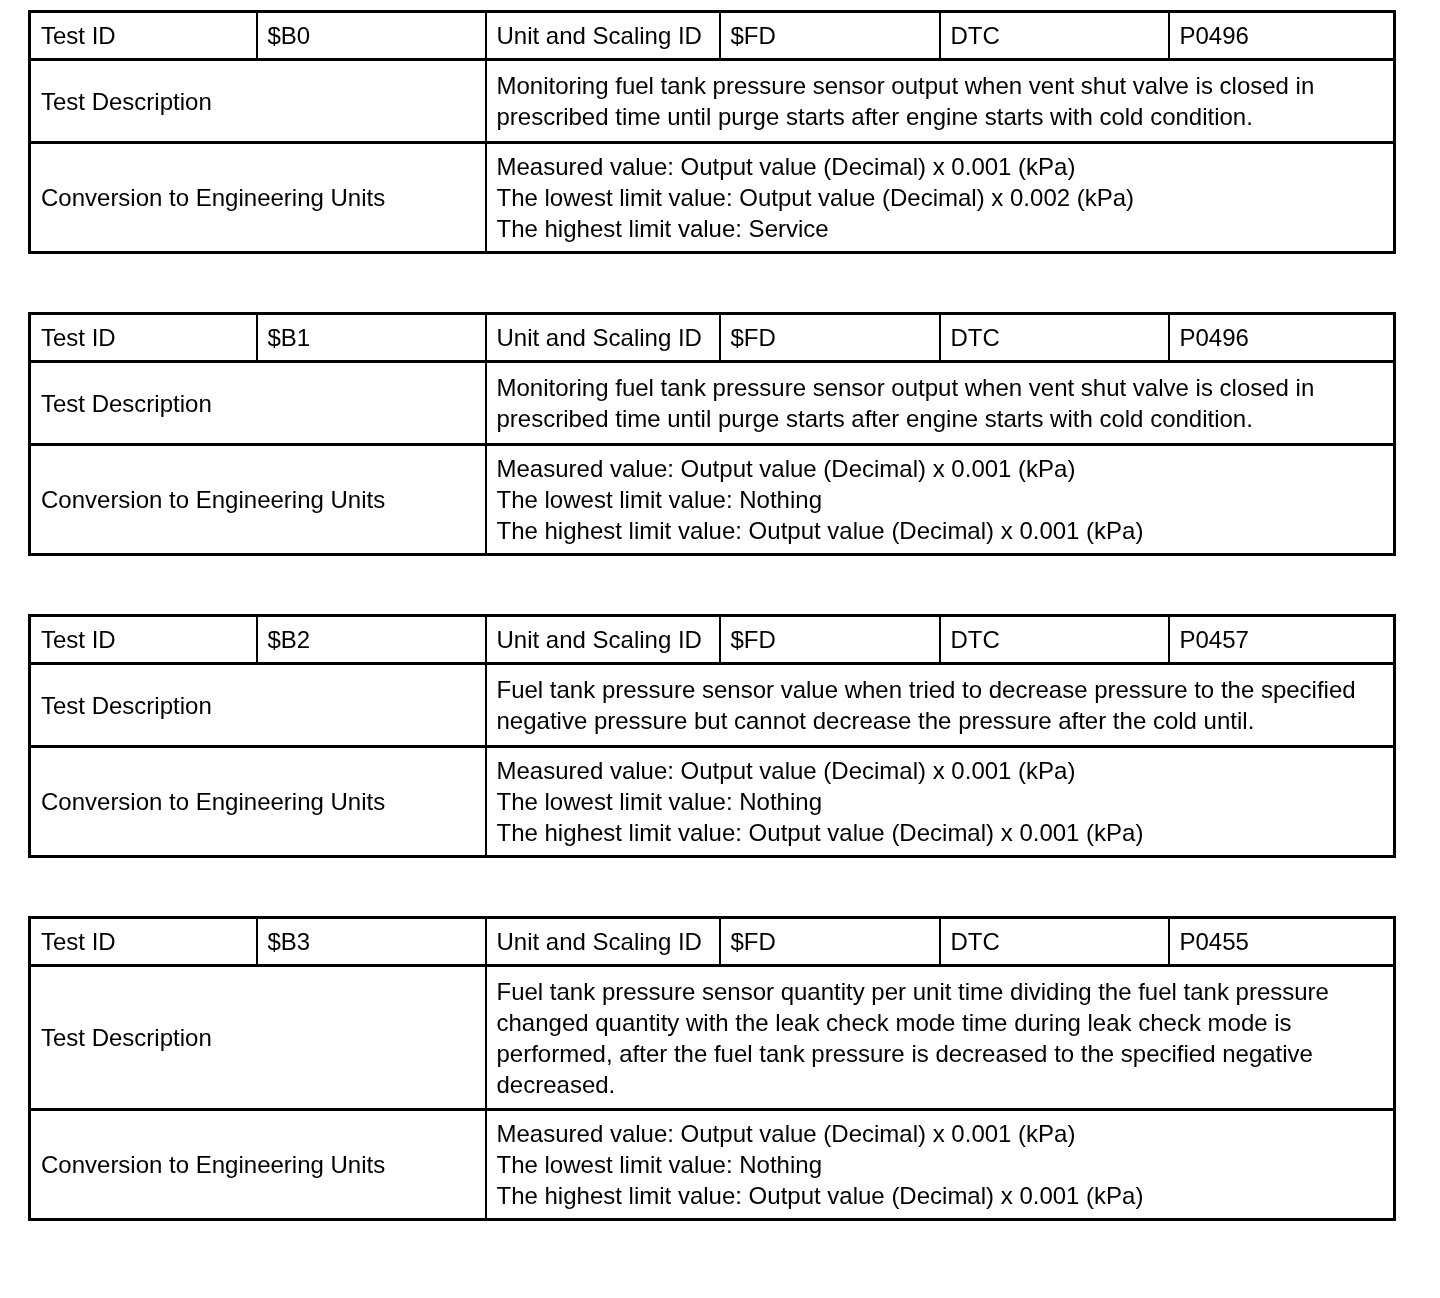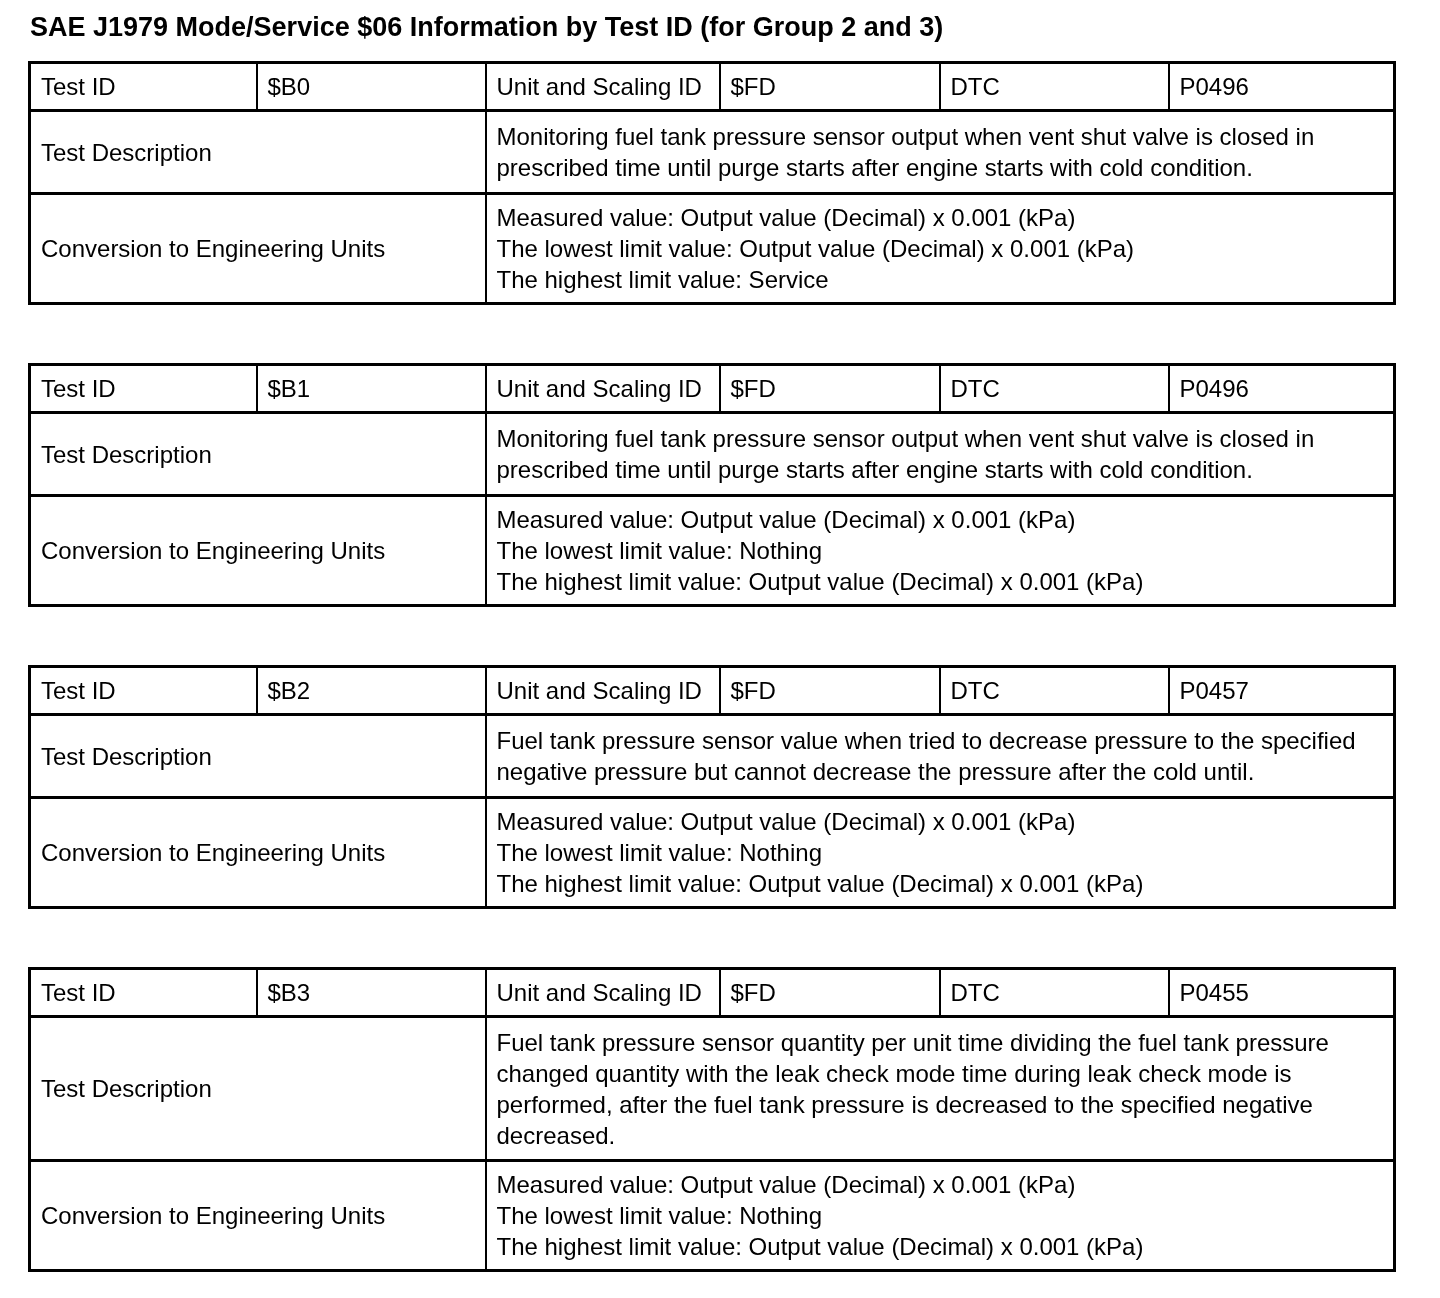--- a/index.html
+++ b/index.html
@@ -55,21 +55,20 @@
   tr.r-desc td { height: 83px; }
   tr.r-conv td { height: 110px; }
   table.t4 tr.r-desc td { height: 144px; }
   td.lines div { white-space: nowrap; }
 </style>
 </head>
 <body>
 
 <div class="page">
 
-  <h1 class="doc-title">SAE J1979 Mode/Service $06 Information by Test ID (for Group 2 and 3)</h1>
 
   <table class="tid-table t1">
     <colgroup>
         <col class="c1">
         <col class="c2">
         <col class="c3">
         <col class="c4">
         <col class="c5">
         <col class="c6">
       </colgroup>
@@ -86,21 +85,21 @@
       <td colspan="2">Test Description</td>
       <td colspan="4" class="lines wrap">
             <div>Monitoring fuel tank pressure sensor output when vent shut valve is closed in</div>
             <div>prescribed time until purge starts after engine starts with cold condition.</div>
           </td>
     </tr>
     <tr class="r-conv">
       <td colspan="2">Conversion to Engineering Units</td>
       <td colspan="4" class="lines wrap">
             <div>Measured value: Output value (Decimal) x 0.001 (kPa)</div>
-            <div>The lowest limit value: Output value (Decimal) x 0.001 (kPa)</div>
+            <div>The lowest limit value: Output value (Decimal) x 0.002 (kPa)</div>
             <div>The highest limit value: Service</div>
           </td>
     </tr>
   </tbody>
     </table>
 
   <table class="tid-table t2">
     <colgroup>
         <col class="c1">
         <col class="c2">

